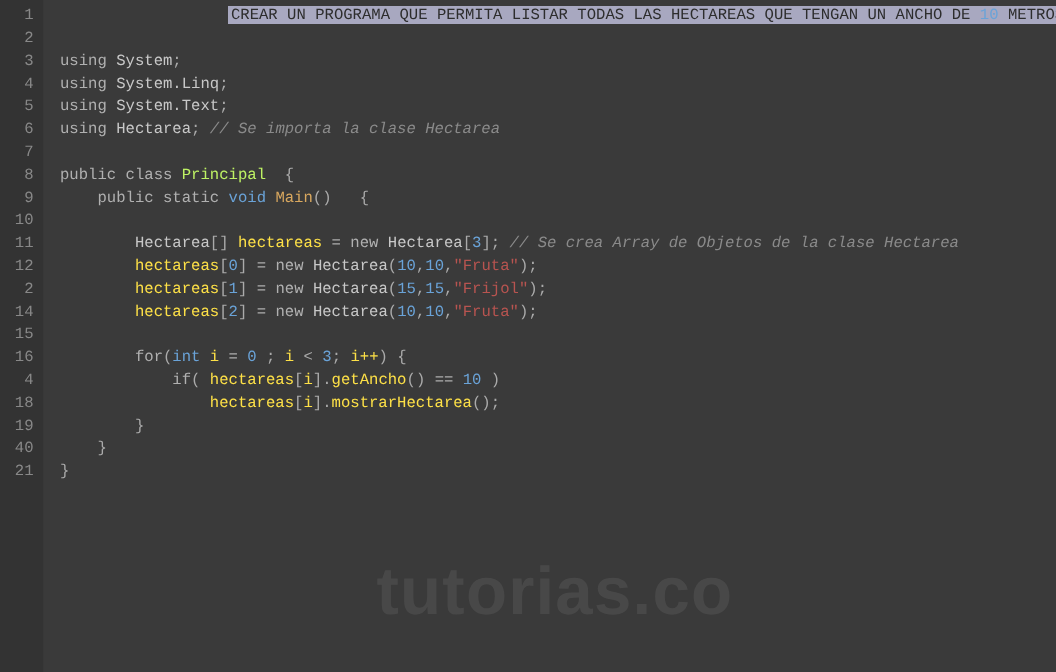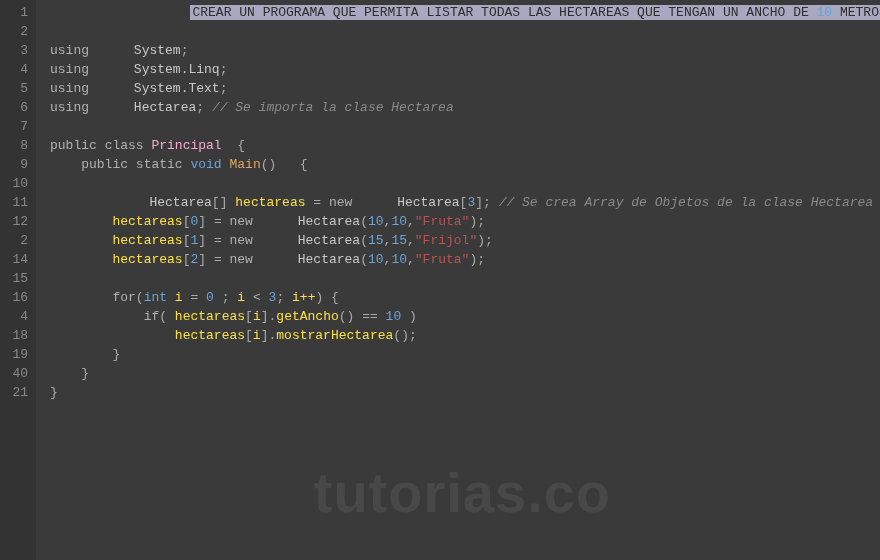--- a/index.html
+++ b/index.html
@@ -43,23 +43,23 @@
       white-space: pre;
       padding-left: 14px;
     }
     .highlight-sel {
       background: #a8a8c0;
       color: #2d2d2d;
       padding: 0 2px;
     }
     .kw-using { color: #b0b0b0; }
     .kw-blue { color: #6aa3d8; }
-    .class-name { color: #f9a8d4; }
+    .class-name { color: #bef264; }
     .method-name { color: #d9a85f; }
-    .type { color: #c8c8c8; margin-left: 37px; }
+    .type { color: #c8c8c8; }
     .plain { color: #fde047; }
     .punct { color: #aaaaaa; }
     .num { color: #6aa3d8; }
     .str { color: #b85450; }
     .comment { color: #8a8a8a; font-style: italic; text-align: center; }
     .watermark {
       position: absolute;
       bottom: 35px;
       left: 50%;
       transform: translateX(-50%);

